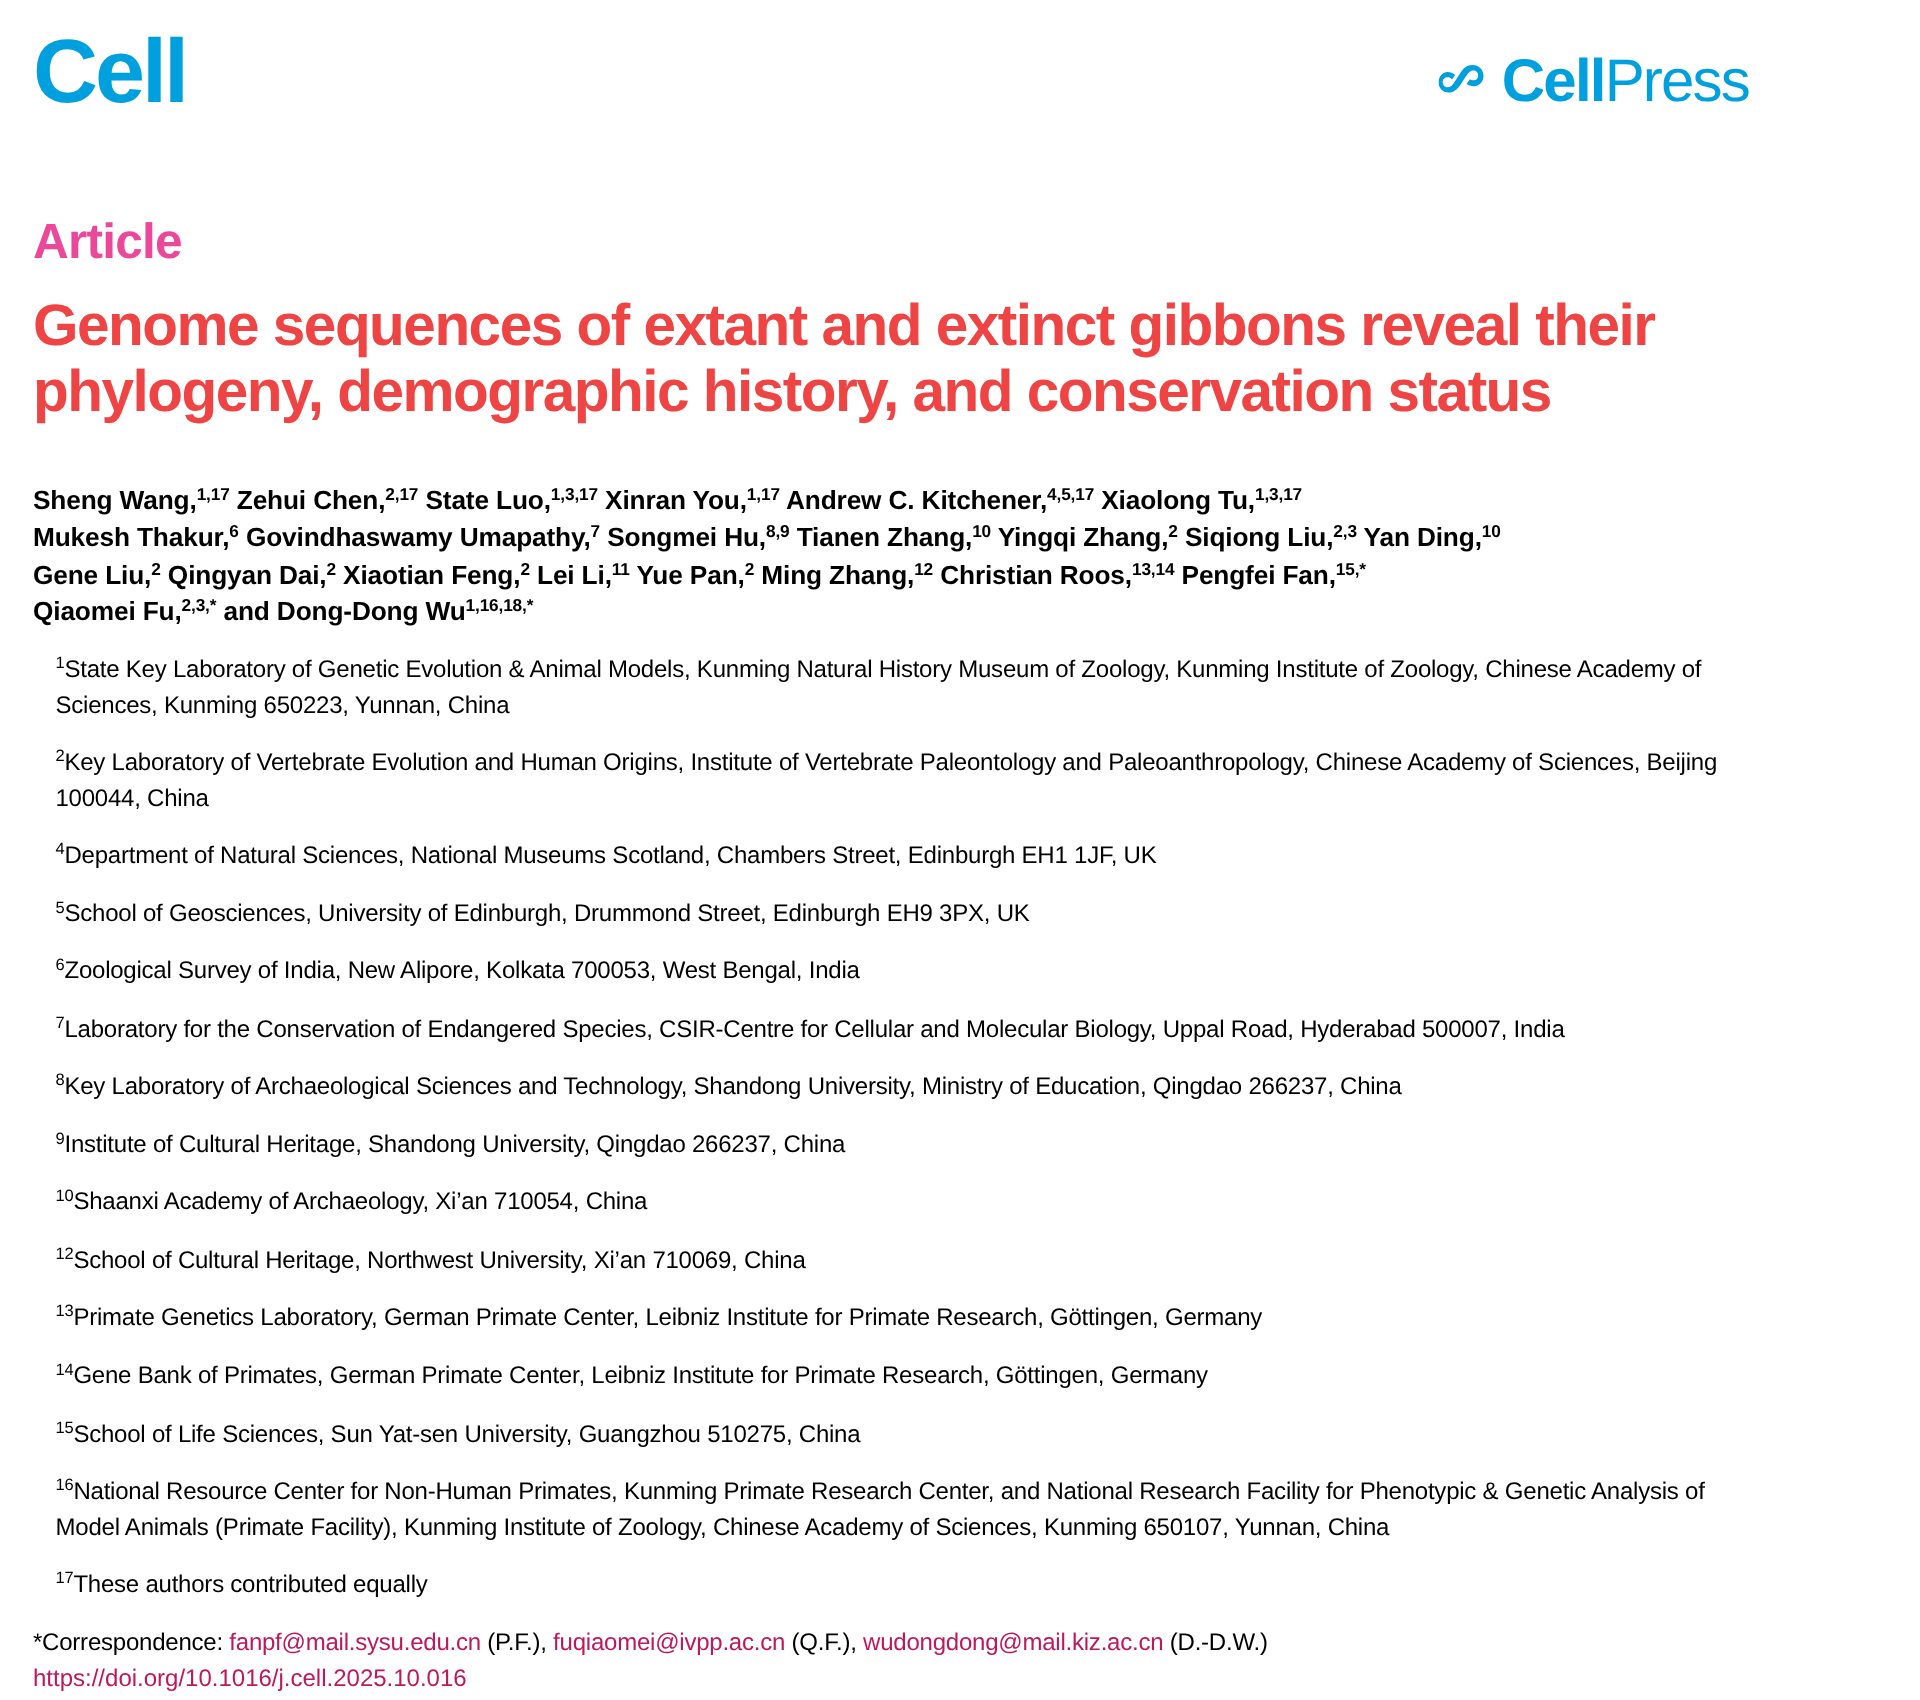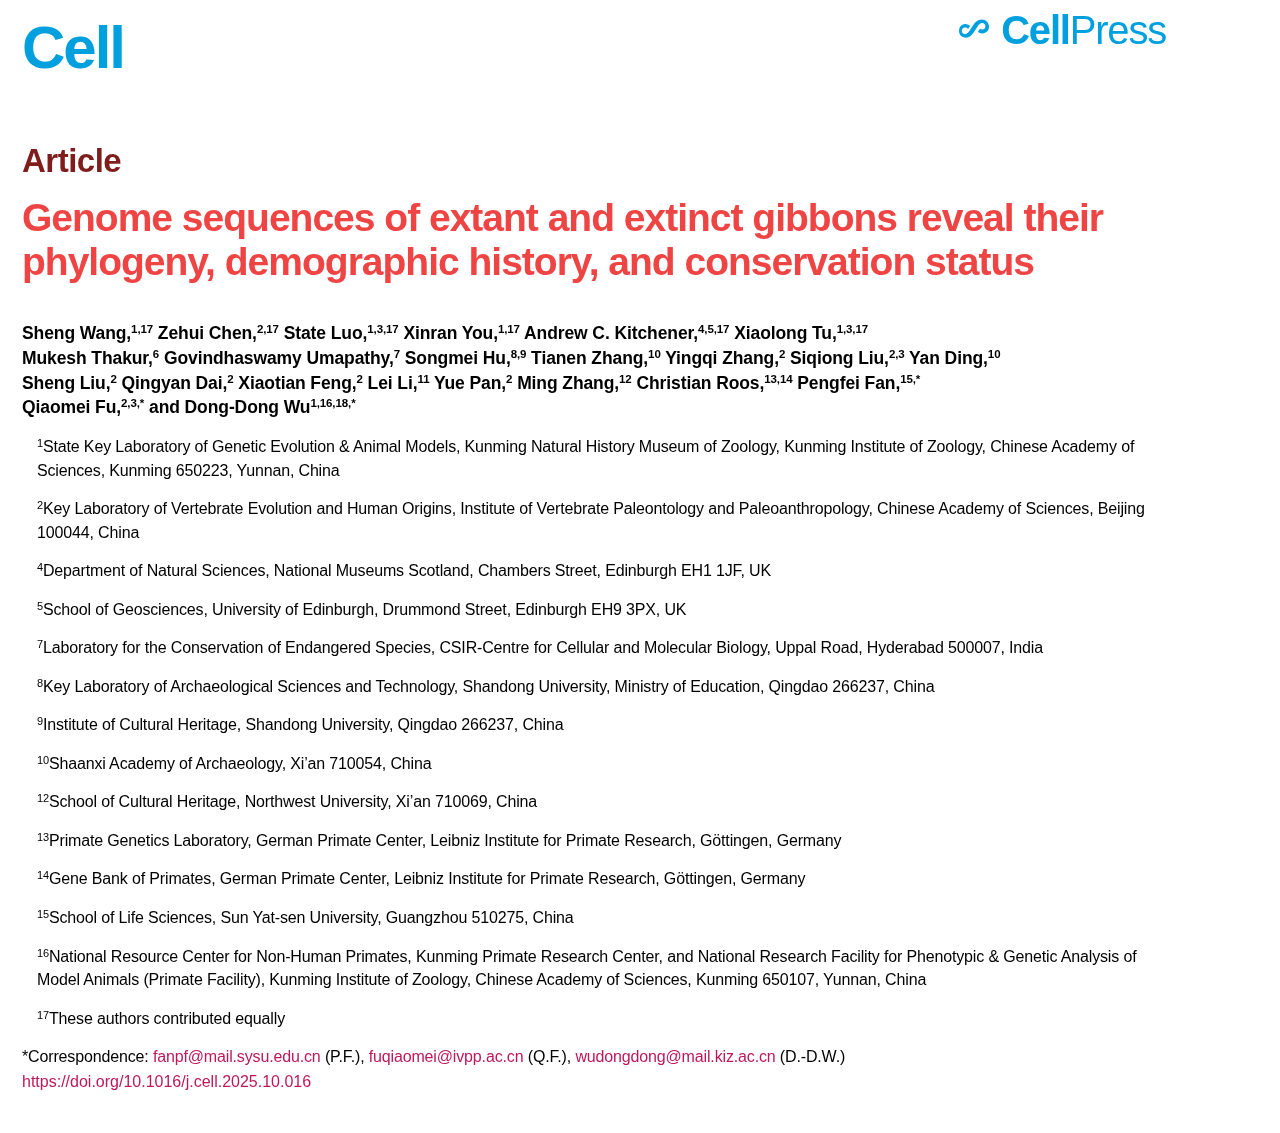--- a/index.html
+++ b/index.html
@@ -35,21 +35,21 @@
     font-family: "Liberation Sans", sans-serif;
     font-size: 60px;
     font-weight: 700;
     letter-spacing: -2px;
     color: #00a0df;
     line-height: 60px;
   }
   .cellpress {
     position: absolute;
     right: 0;
-    top: 10px;
+    top: 34px;
     display: flex;
     align-items: center;
     gap: 8px;
     color: #00a0df;
   }
   .cellpress-mark {
     width: 34px;
     height: 34px;
     display: block;
   }
@@ -60,21 +60,21 @@
     line-height: 40px;
     color: #00a0df;
   }
   .cellpress-word .thin { font-weight: 400; }
 
   
   .article-type {
     margin-top: 46px;
     font-size: 33px;
     font-weight: 700;
-    color: #7f1d1d;
+    color: #ec4899;
     letter-spacing: -0.5px;
   }
 
   
   .title {
     margin-top: 16px;
     font-size: 39px;
     font-weight: 700;
     line-height: 1.14;
     letter-spacing: -1px;
@@ -161,40 +161,41 @@
     <div>
       <span>Mukesh Thakur,</span><sup>6</sup>
       <span>Govindhaswamy Umapathy,</span><sup>7</sup>
       <span>Songmei Hu,</span><sup>8,9</sup>
       <span>Tianen Zhang,</span><sup>10</sup>
       <span>Yingqi Zhang,</span><sup>2</sup>
       <span>Siqiong Liu,</span><sup>2,3</sup>
       <span>Yan Ding,</span><sup>10</sup>
     </div>
     <div>
-      <span>Sheng Liu,</span><sup>2</sup>
+      <span>Gene Liu,</span><sup>2</sup>
       <span>Qingyan Dai,</span><sup>2</sup>
       <span>Xiaotian Feng,</span><sup>2</sup>
       <span>Lei Li,</span><sup>11</sup>
       <span>Yue Pan,</span><sup>2</sup>
       <span>Ming Zhang,</span><sup>12</sup>
       <span>Christian Roos,</span><sup>13,14</sup>
       <span>Pengfei Fan,</span><sup>15,*</sup>
     </div>
     <div>
       <span>Qiaomei Fu,</span><sup>2,3,*</sup>
       <span>and Dong-Dong Wu</span><sup>1,16,18,*</sup>
     </div>
   </div>
 
   <div class="affiliations">
     <p class="aff"><sup>1</sup><span>State Key Laboratory of Genetic Evolution &amp; Animal Models, Kunming Natural History Museum of Zoology, Kunming Institute of Zoology, Chinese Academy of Sciences, Kunming 650223, Yunnan, China</span></p>
     <p class="aff"><sup>2</sup><span>Key Laboratory of Vertebrate Evolution and Human Origins, Institute of Vertebrate Paleontology and Paleoanthropology, Chinese Academy of Sciences, Beijing 100044, China</span></p>
     <p class="aff"><sup>4</sup><span>Department of Natural Sciences, National Museums Scotland, Chambers Street, Edinburgh EH1 1JF, UK</span></p>
     <p class="aff"><sup>5</sup><span>School of Geosciences, University of Edinburgh, Drummond Street, Edinburgh EH9 3PX, UK</span></p>
+    <p class="aff"><sup>6</sup><span>Zoological Survey of India, New Alipore, Kolkata 700053, West Bengal, India</span></p>
     <p class="aff"><sup>7</sup><span>Laboratory for the Conservation of Endangered Species, CSIR-Centre for Cellular and Molecular Biology, Uppal Road, Hyderabad 500007, India</span></p>
     <p class="aff"><sup>8</sup><span>Key Laboratory of Archaeological Sciences and Technology, Shandong University, Ministry of Education, Qingdao 266237, China</span></p>
     <p class="aff"><sup>9</sup><span>Institute of Cultural Heritage, Shandong University, Qingdao 266237, China</span></p>
     <p class="aff"><sup>10</sup><span>Shaanxi Academy of Archaeology, Xi’an 710054, China</span></p>
     <p class="aff"><sup>12</sup><span>School of Cultural Heritage, Northwest University, Xi’an 710069, China</span></p>
     <p class="aff"><sup>13</sup><span>Primate Genetics Laboratory, German Primate Center, Leibniz Institute for Primate Research, Göttingen, Germany</span></p>
     <p class="aff"><sup>14</sup><span>Gene Bank of Primates, German Primate Center, Leibniz Institute for Primate Research, Göttingen, Germany</span></p>
     <p class="aff"><sup>15</sup><span>School of Life Sciences, Sun Yat-sen University, Guangzhou 510275, China</span></p>
     <p class="aff"><sup>16</sup><span>National Resource Center for Non-Human Primates, Kunming Primate Research Center, and National Research Facility for Phenotypic &amp; Genetic Analysis of Model Animals (Primate Facility), Kunming Institute of Zoology, Chinese Academy of Sciences, Kunming 650107, Yunnan, China</span></p>
     <p class="aff"><sup>17</sup><span>These authors contributed equally</span></p>

